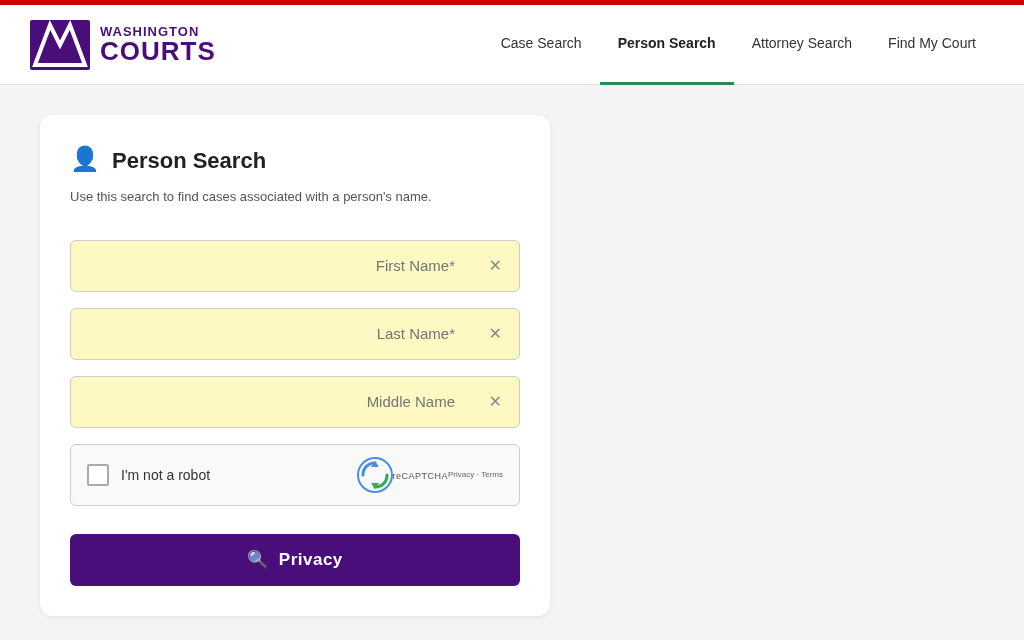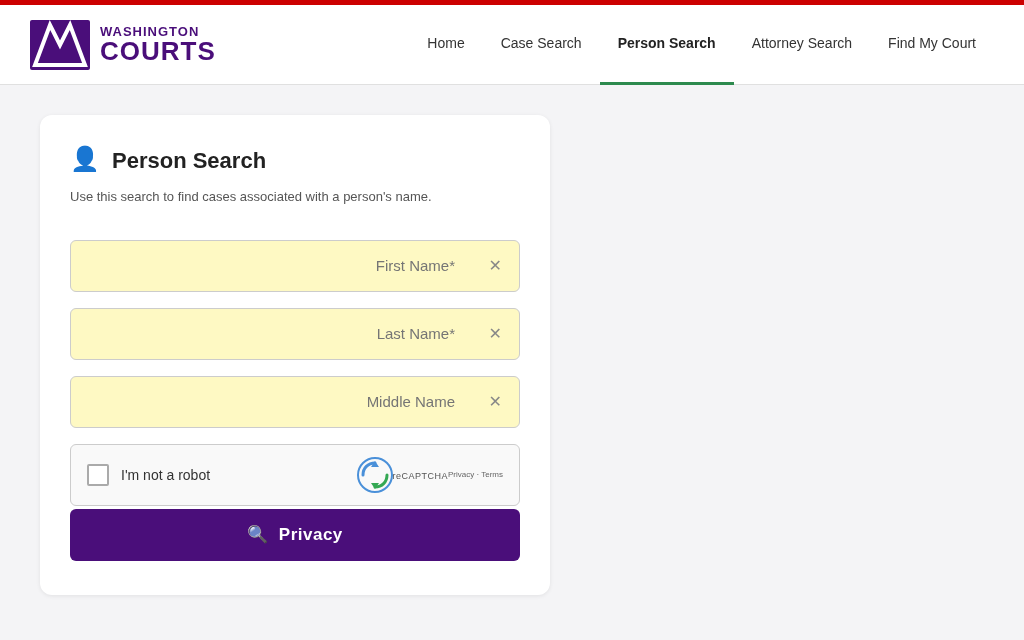--- a/index.html
+++ b/index.html
@@ -164,21 +164,21 @@
     }
 
     
     .captcha-box {
       border: 1.5px solid #ccc;
       border-radius: 6px;
       padding: 12px 16px;
       display: flex;
       align-items: center;
       justify-content: space-between;
-      margin-bottom: 3px;
+      margin-bottom: 28px;
       background: #f9f9f9;
     }
 
     .captcha-left {
       display: flex;
       align-items: center;
       gap: 12px;
     }
 
     .captcha-checkbox {
@@ -258,21 +258,20 @@
       <polygon points="5,45 20,5 30,25 40,5 55,45" fill="none" stroke="white" stroke-width="4"></polygon>
       <line x1="10" y1="45" x2="50" y2="45" stroke="white" stroke-width="4"></line>
     </svg>
     <div class="logo-text">
       <span class="washington">WASHINGTON</span>
       <span class="courts">COURTS</span>
     </div>
   </div>
 
   <nav class="nav">
-    <a class="nav-item" href="#">Home</a>
     <a class="nav-item" href="#">Case Search</a>
     <a class="nav-item active" href="#">Person Search</a>
     <a class="nav-item" href="#">Attorney Search</a>
     <a class="nav-item" href="#">Find My Court</a>
   </nav>
 </div>
 
 <div class="main">
   <div class="card">
     <div class="card-title-row">

